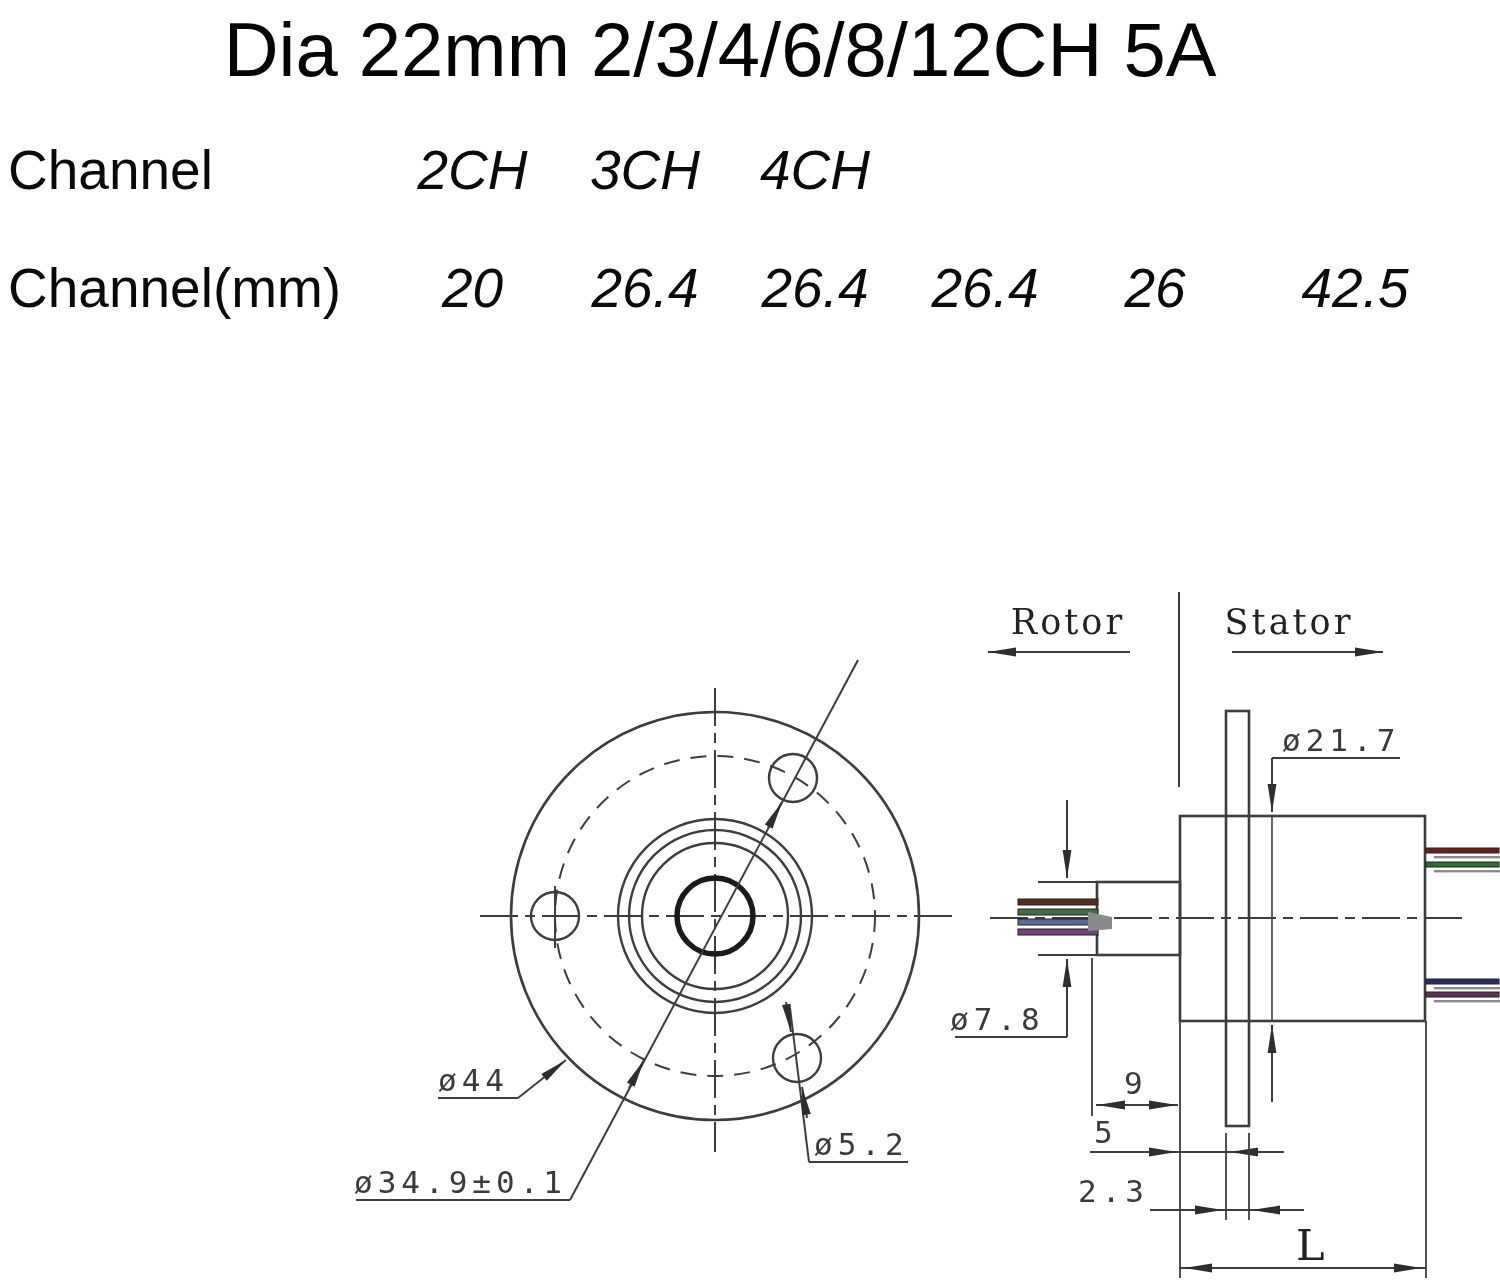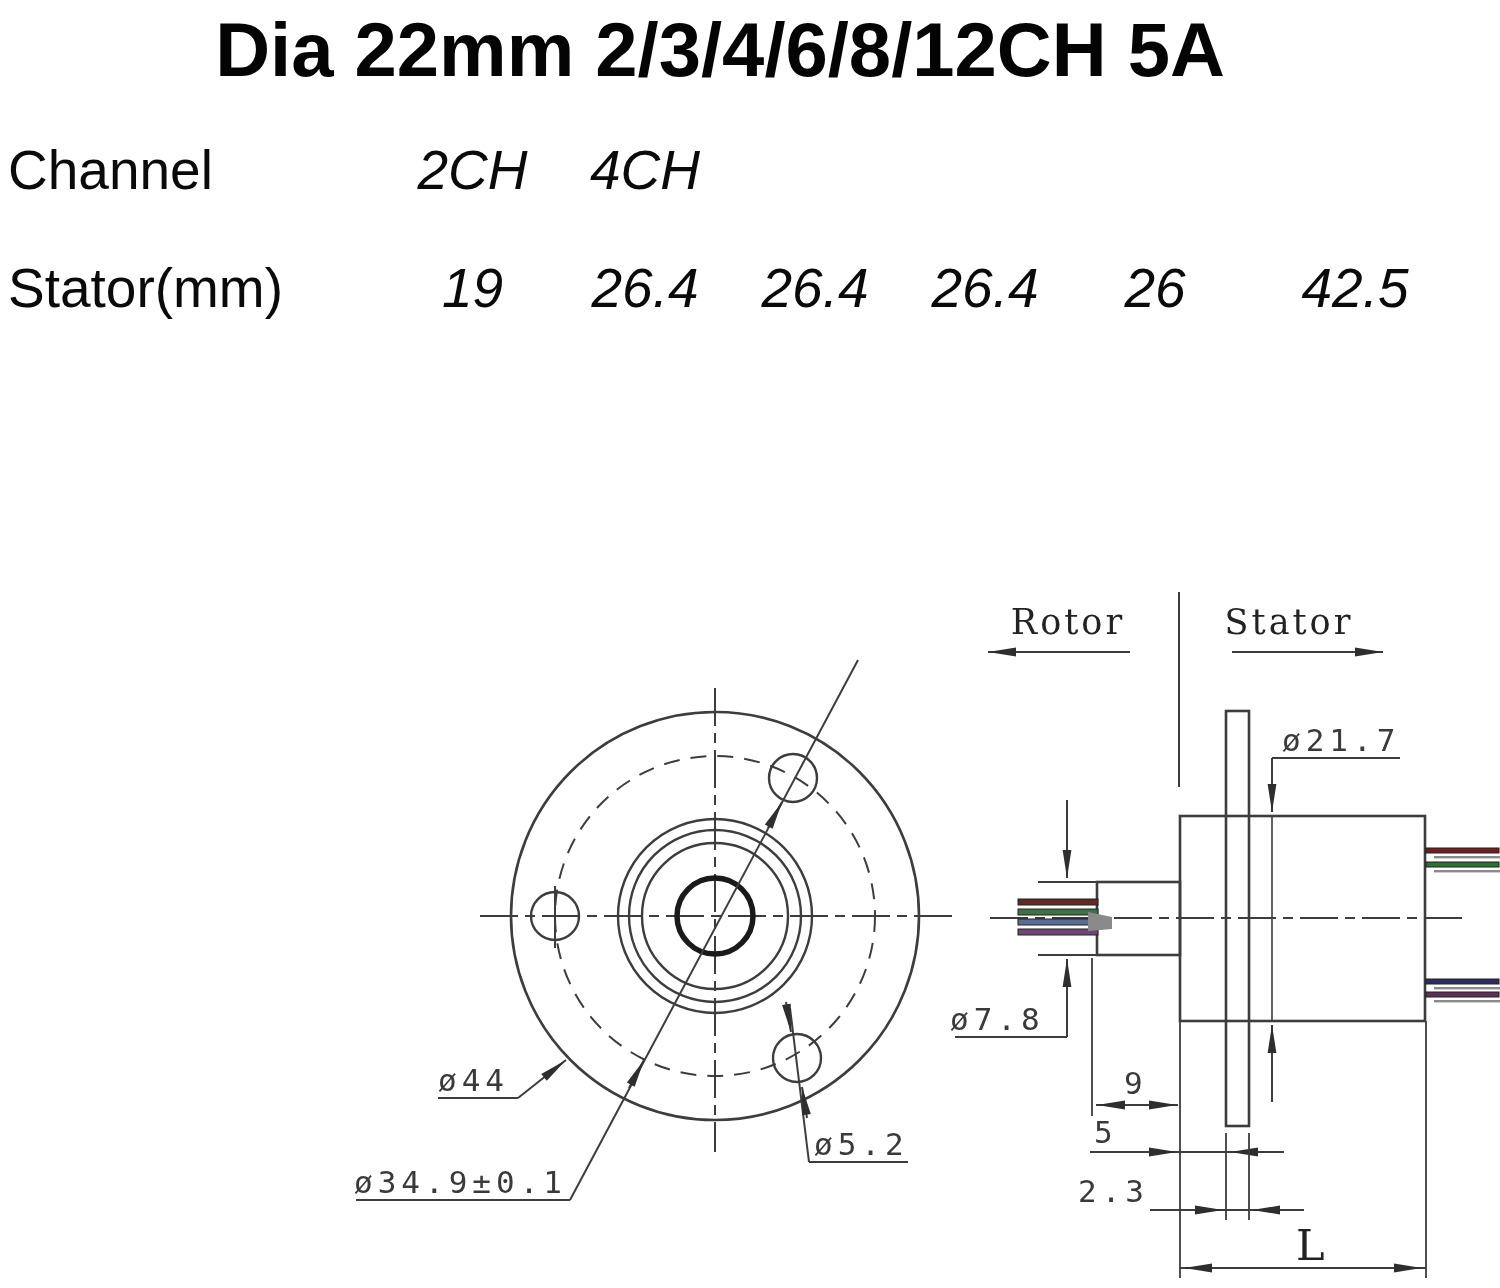--- a/index.html
+++ b/index.html
@@ -1,44 +1,45 @@
 <!DOCTYPE html>
 <html><head>
 <meta charset="utf-8">
 <style>
   html,body{margin:0;padding:0;background:#fff;}
   body{width:1500px;height:1288px;position:relative;overflow:hidden;
        font-family:"Liberation Sans",sans-serif;color:#000;}
   .page-title{position:absolute;top:6px;left:0;width:1440px;text-align:center;
-       font-size:76px;font-weight:700;letter-spacing:0px;color:#040404;}
+       font-size:76px;font-weight:400;letter-spacing:0px;color:#040404;}
   .spec-row{position:absolute;left:0;width:1256px;display:grid;
        grid-template-columns:385px 175px 170px 170px 170px 170px 230px;
        font-size:55px;color:#0a0a0a;}
   .spec-row .lbl{text-align:left;padding-left:8px;}
   .spec-row .val{text-align:center;font-style:italic;}
   #row-channel{top:138px;}
   #row-length{top:256px;}
   svg text{user-select:none;}
   .dim{font-family:"DejaVu Sans Mono",monospace;font-size:31px;letter-spacing:5px;fill:#3a3a3a;}
   .cad-serif{font-family:"DejaVu Serif",serif;font-size:35px;letter-spacing:3px;fill:#222;}
   .len-label{font-family:"DejaVu Serif",serif;font-size:43px;fill:#222;}
 </style>
 </head>
 <body>
 
 <div class="page-title">Dia 22mm 2/3/4/6/8/12CH 5A</div>
 
 <div class="spec-row" id="row-channel">
   <div class="lbl">Channel</div>
   <div class="val">2CH</div>
+  <div class="val">3CH</div>
   <div class="val">4CH</div>
 </div>
 <div class="spec-row" id="row-length">
-  <div class="lbl">Stator(mm)</div>
-  <div class="val">19</div>
+  <div class="lbl">Channel(mm)</div>
+  <div class="val">20</div>
   <div class="val">26.4</div>
   <div class="val">26.4</div>
   <div class="val">26.4</div>
   <div class="val">26</div>
   <div class="val">42.5</div>
 </div>
 
 <svg style="position:absolute;left:0;top:0;" width="1500" height="1288" viewBox="0 0 1500 1288">
   <defs>
     <marker id="arr" markerUnits="userSpaceOnUse" markerWidth="32" markerHeight="14" viewBox="0 0 32 14" refX="31" refY="7" orient="auto">

